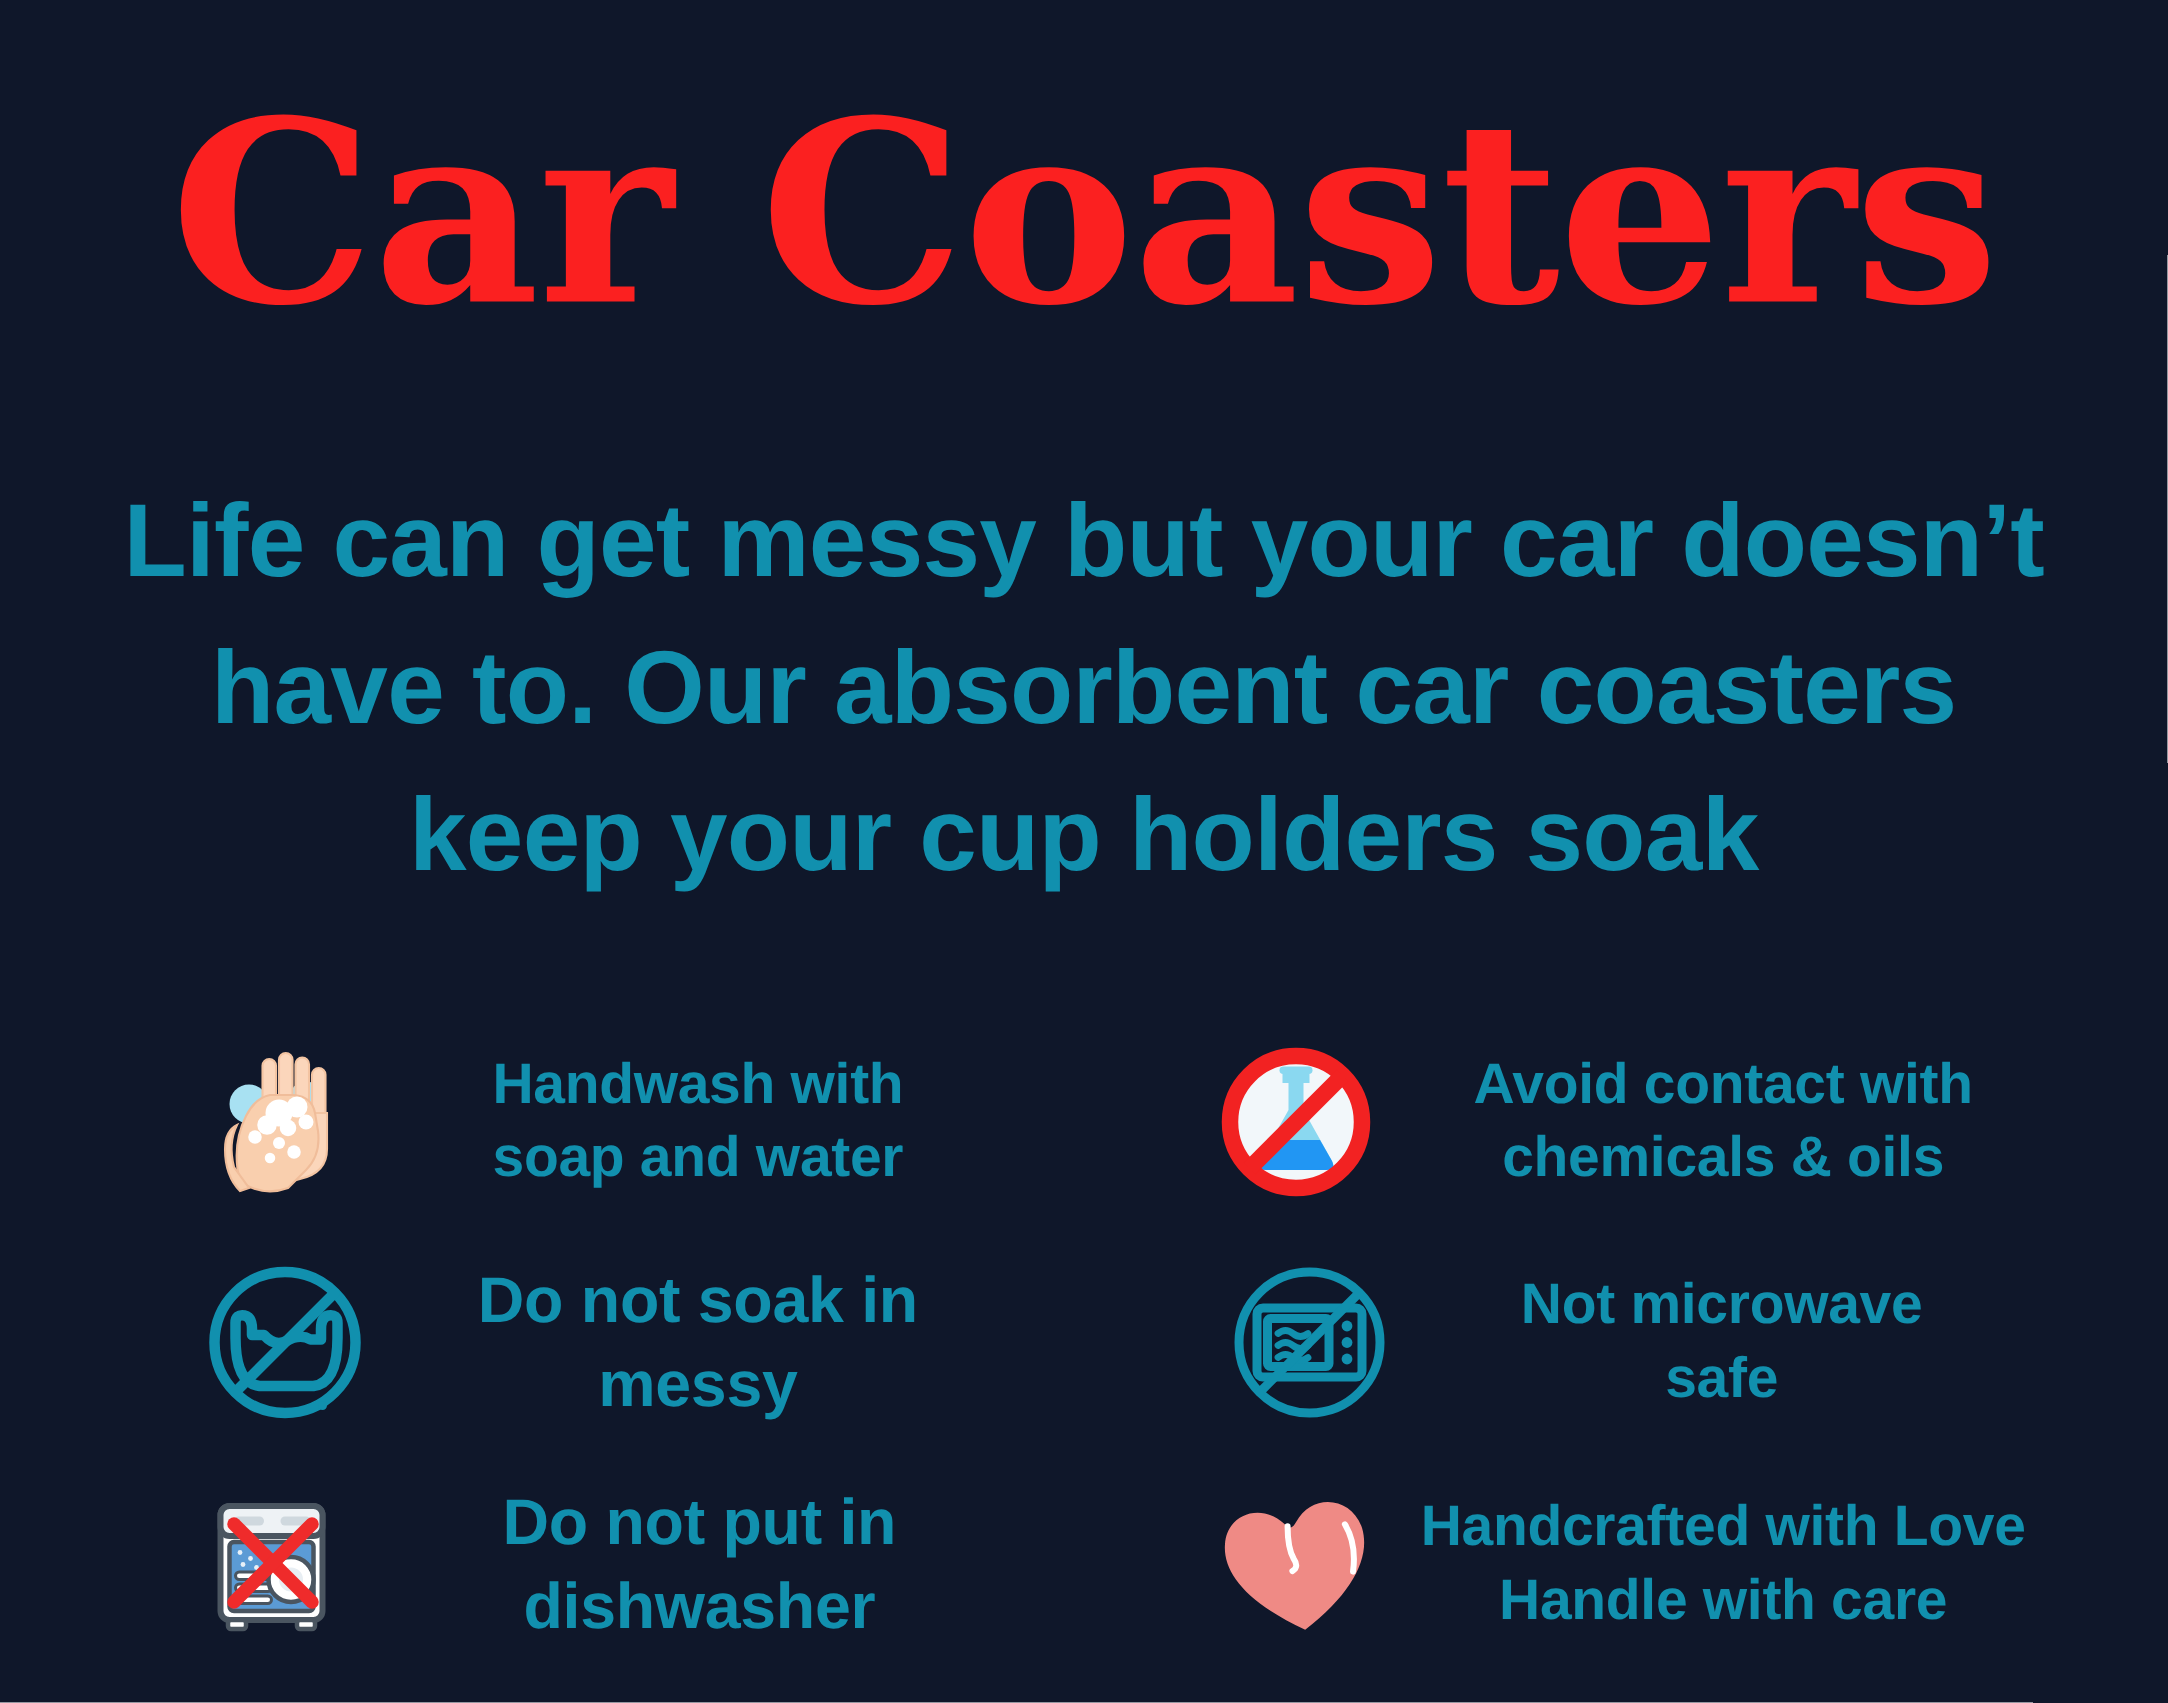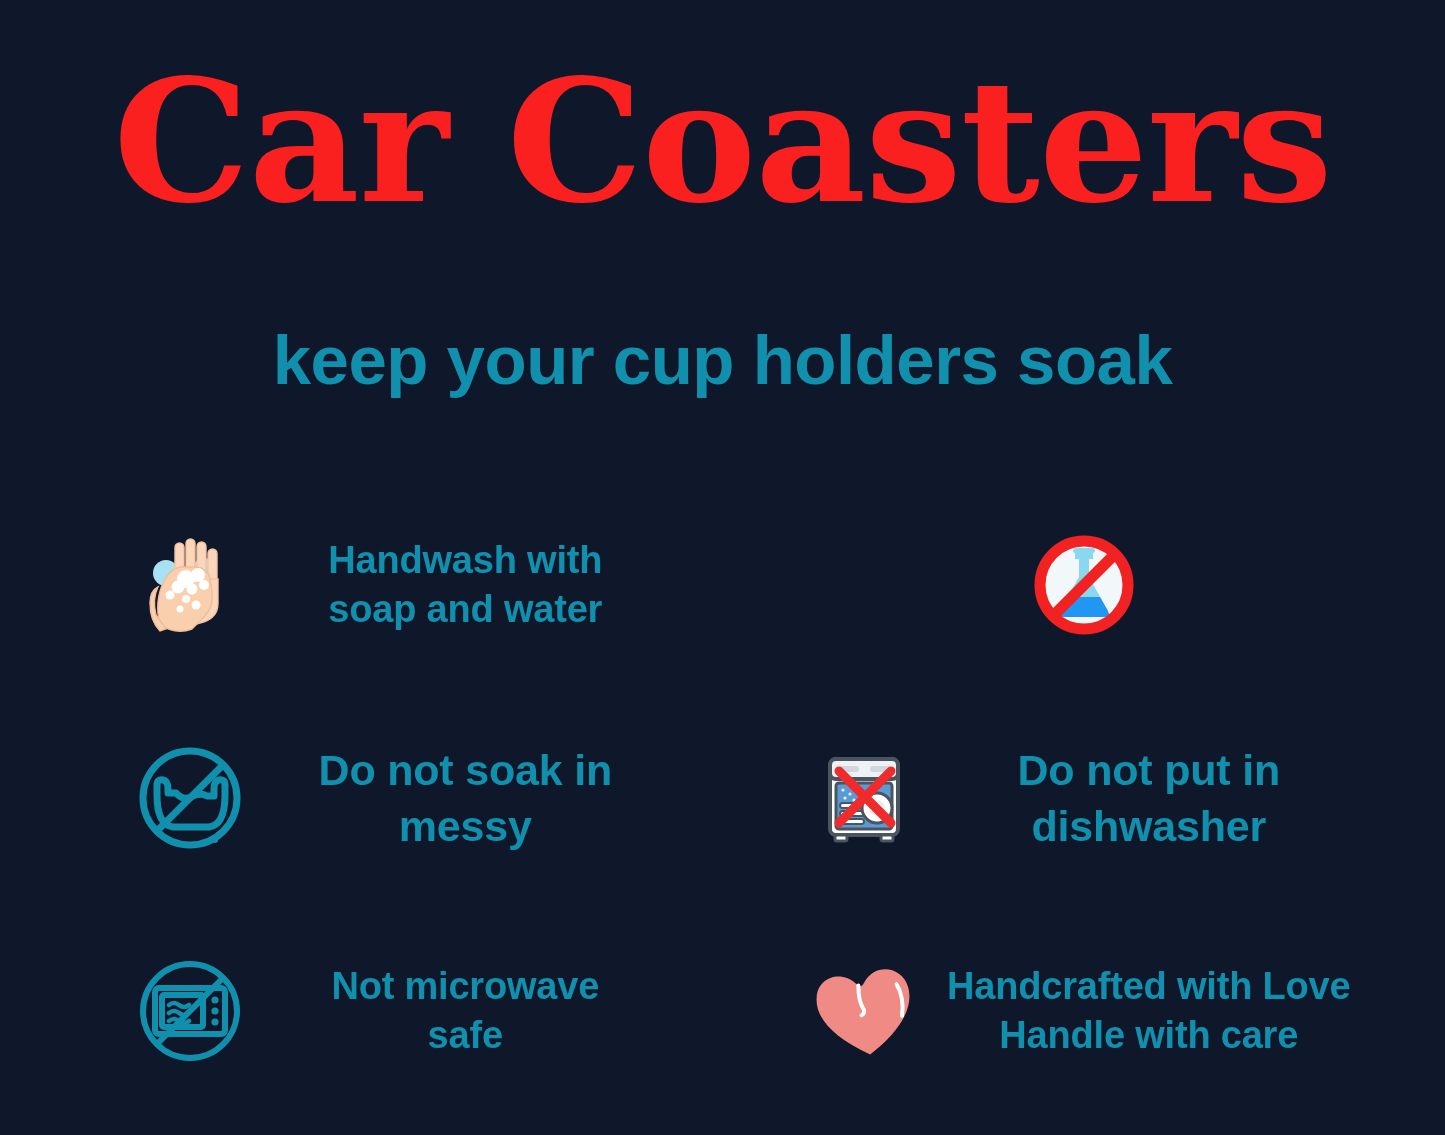--- a/index.html
+++ b/index.html
@@ -114,20 +114,22 @@
 </head>
 <body>
 
 <div class="page">
 
   <div class="title-wrap">
     <div class="title">Car Coasters</div>
   </div>
 
   <div class="sub-wrap">
+    <div class="sub-line">Life can get messy but your car doesn’t</div>
+    <div class="sub-line">have to.  Our absorbent car coasters</div>
     <div class="sub-line">keep your cup holders soak</div>
   </div>
 
   <div class="grid">
 
     <div class="cell cell-left">
       <div class="icon-box">
         <svg width="120" height="112" viewBox="0 0 120 112">
           <circle cx="36" cy="44" r="13" fill="#a8e1f2"></circle>
           <circle cx="74" cy="40" r="11" fill="#a8e1f2"></circle>
@@ -171,20 +173,22 @@
           <circle cx="56" cy="56" r="44" fill="#f2f7fa"></circle>
 
           <path d="M47 22 L65 22 L65 30 L61 30 L61 48 L80 82 Q83 88 76 88 L36 88 Q29 88 32 82 L51 48 L51 30 L47 30 Z" fill="#8ad8f0"></path>
           <path d="M40 68 L72 68 L80 82 Q83 88 76 88 L36 88 Q29 88 32 82 Z" fill="#2196f3"></path>
           <rect x="45" y="19" width="22" height="5" rx="2.5" fill="#8ad8f0"></rect>
 
           <circle cx="56" cy="56" r="44" fill="none" stroke="#f22222" stroke-width="11"></circle>
           <line x1="25" y1="87" x2="87" y2="25" stroke="#f22222" stroke-width="11" stroke-linecap="butt"></line>
         </svg>
       </div>
+      <div class="cell-label">Avoid contact with
+chemicals &amp; oils</div>
     </div>
 
     <div class="cell cell-left">
       <div class="icon-box">
         <svg width="118" height="118" viewBox="0 0 118 118">
           <g fill="none" stroke="#1190ae" stroke-width="7" stroke-linecap="round" stroke-linejoin="round">
 
             <path d="M26 46 Q26 40 32 41 Q37 42 37 50 L37 54
                      L45 54 Q52 62 60 58 Q69 53 76 57 L83 57 L83 50
                      Q83 42 88 41 Q94 40 94 46
@@ -192,20 +196,49 @@
 
             <circle cx="59" cy="59" r="47"></circle>
 
             <line x1="26" y1="92" x2="92" y2="26"></line>
           </g>
           <circle cx="84" cy="101" r="3" fill="#1190ae"></circle>
         </svg>
       </div>
       <div class="cell-label big">Do not soak in
 messy</div>
+    </div>
+
+    <div class="cell cell-left">
+      <div class="icon-box">
+        <svg width="118" height="118" viewBox="0 0 118 118">
+          <g fill="none" stroke="#1190ae" stroke-width="6" stroke-linecap="round" stroke-linejoin="round">
+
+            <rect x="24" y="36" width="70" height="46" rx="4"></rect>
+
+            <rect x="31" y="43" width="41" height="32" rx="2"></rect>
+
+            <path d="M38 53 q5 -4 10 0 t10 0" stroke-width="4.5"></path>
+            <path d="M38 61 q5 -4 10 0 t10 0" stroke-width="4.5"></path>
+            <path d="M38 69 q5 -4 10 0 t10 0" stroke-width="4.5"></path>
+          </g>
+
+          <g fill="#1190ae">
+            <circle cx="84" cy="48" r="3.6"></circle>
+            <circle cx="84" cy="59" r="3.6"></circle>
+            <circle cx="84" cy="70" r="3.6"></circle>
+          </g>
+          <g fill="none" stroke="#1190ae" stroke-width="6" stroke-linecap="round">
+            <circle cx="59" cy="59" r="47"></circle>
+            <line x1="26" y1="92" x2="92" y2="26"></line>
+          </g>
+        </svg>
+      </div>
+      <div class="cell-label">Not microwave
+safe</div>
     </div>
 
     <div class="cell cell-right">
       <div class="icon-box">
         <svg width="112" height="106" viewBox="0 0 112 106">
 
           <rect x="22" y="14" width="68" height="76" rx="6" fill="#ffffff" stroke="#4a5560" stroke-width="4"></rect>
 
           <rect x="22" y="14" width="68" height="20" rx="6" fill="#eef2f5" stroke="#4a5560" stroke-width="4"></rect>
           <rect x="31" y="21" width="20" height="6" rx="3" fill="#cfd8de"></rect>
@@ -234,49 +267,20 @@
           <rect x="73" y="90" width="12" height="6" rx="2" fill="#ffffff" stroke="#4a5560" stroke-width="3"></rect>
 
           <g stroke="#ef2b2b" stroke-width="9" stroke-linecap="round">
             <line x1="31" y1="26" x2="83" y2="78"></line>
             <line x1="83" y1="26" x2="31" y2="78"></line>
           </g>
         </svg>
       </div>
       <div class="cell-label big">Do not put in
 dishwasher</div>
-    </div>
-
-    <div class="cell cell-left">
-      <div class="icon-box">
-        <svg width="118" height="118" viewBox="0 0 118 118">
-          <g fill="none" stroke="#1190ae" stroke-width="6" stroke-linecap="round" stroke-linejoin="round">
-
-            <rect x="24" y="36" width="70" height="46" rx="4"></rect>
-
-            <rect x="31" y="43" width="41" height="32" rx="2"></rect>
-
-            <path d="M38 53 q5 -4 10 0 t10 0" stroke-width="4.5"></path>
-            <path d="M38 61 q5 -4 10 0 t10 0" stroke-width="4.5"></path>
-            <path d="M38 69 q5 -4 10 0 t10 0" stroke-width="4.5"></path>
-          </g>
-
-          <g fill="#1190ae">
-            <circle cx="84" cy="48" r="3.6"></circle>
-            <circle cx="84" cy="59" r="3.6"></circle>
-            <circle cx="84" cy="70" r="3.6"></circle>
-          </g>
-          <g fill="none" stroke="#1190ae" stroke-width="6" stroke-linecap="round">
-            <circle cx="59" cy="59" r="47"></circle>
-            <line x1="26" y1="92" x2="92" y2="26"></line>
-          </g>
-        </svg>
-      </div>
-      <div class="cell-label">Not microwave
-safe</div>
     </div>
 
     <div class="cell cell-right">
       <div class="icon-box">
         <svg width="118" height="112" viewBox="0 0 118 112">
           <g transform="rotate(-8 59 56)">
             <path d="M59 100
                      C 22 76, 10 54, 14 36
                      C 18 16, 42 12, 55 28
                      C 58 32, 60 32, 63 28

